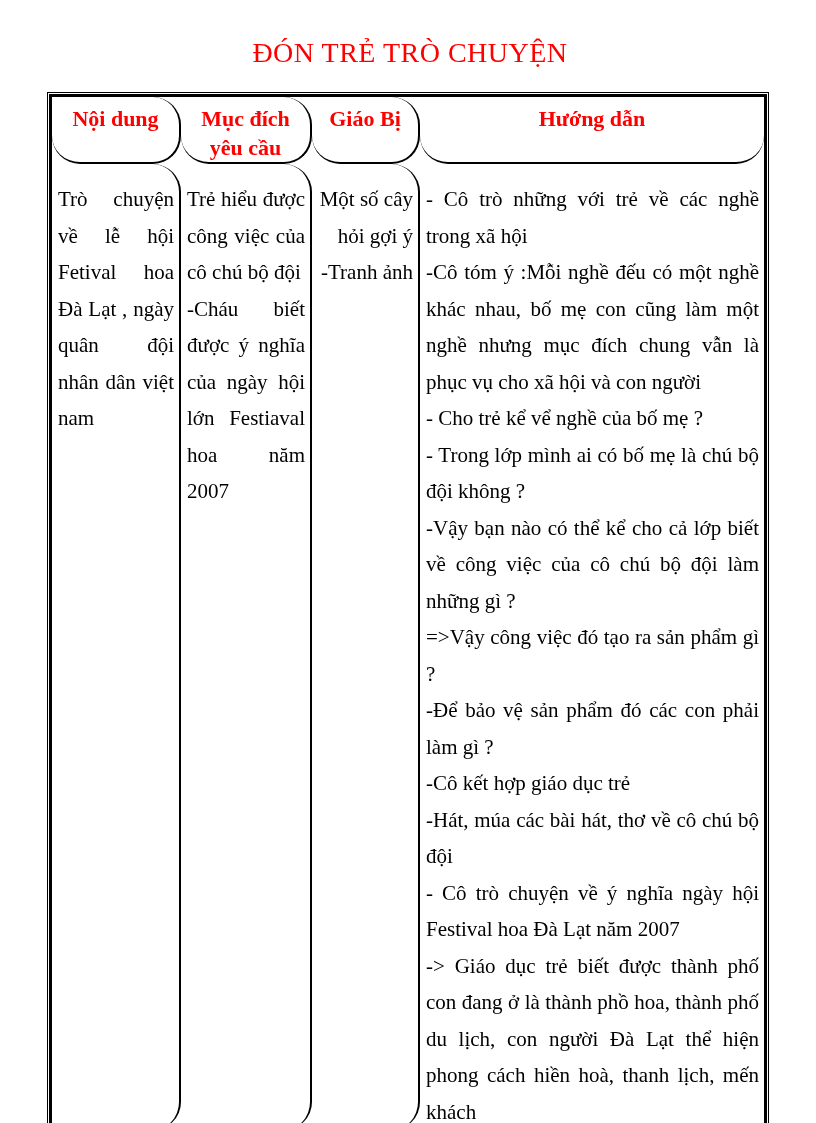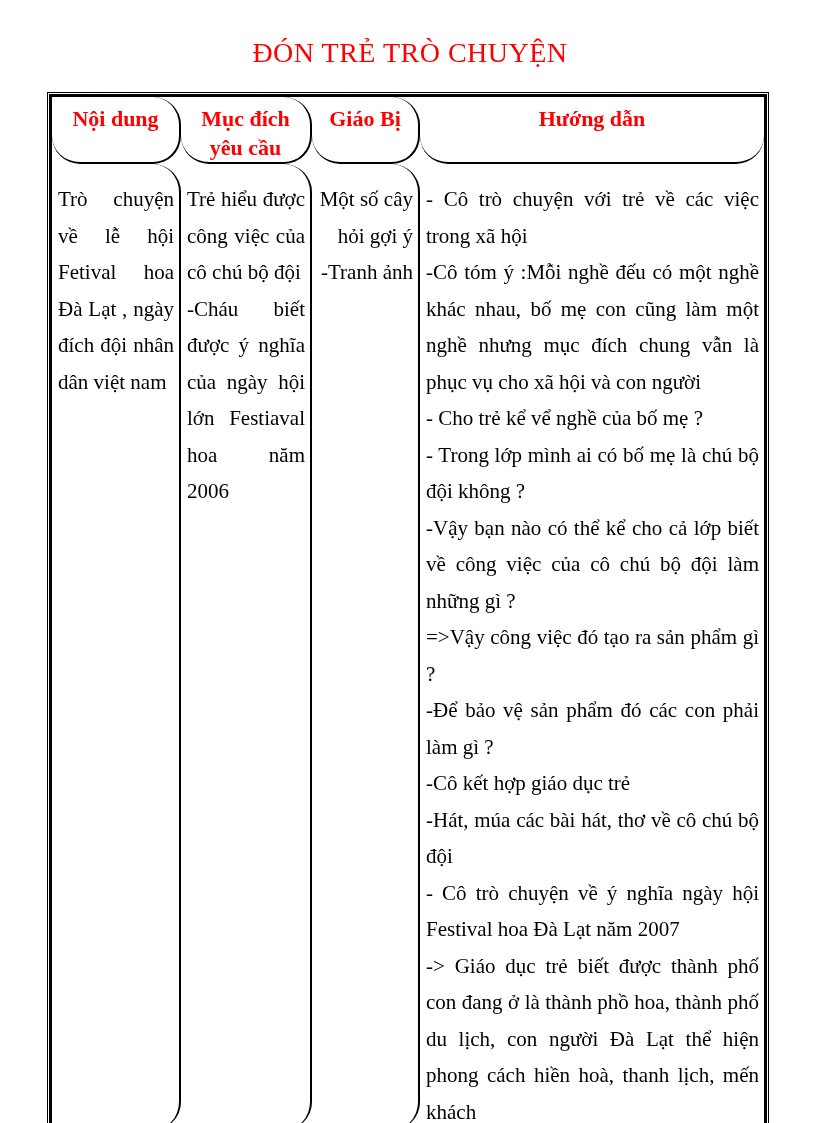--- a/index.html
+++ b/index.html
@@ -78,35 +78,35 @@
         <th>Nội dung</th>
         <th>Mục đích yêu cầu</th>
         <th>Giáo Bị</th>
         <th>Hướng dẫn</th>
       </tr>
     </thead>
     <tbody>
       <tr>
 
         <td class="cell-noi-dung">
-          <p>Trò chuyện về lễ hội Fetival hoa Đà Lạt , ngày đích đội nhân dân việt nam</p>
+          <p>Trò chuyện về lễ hội Fetival hoa Đà Lạt , ngày quân đội nhân dân việt nam</p>
         </td>
 
         <td class="cell-muc-dich">
           <p>Trẻ hiểu được công việc của cô chú bộ đội</p>
-          <p>-Cháu biết được ý nghĩa của ngày hội lớn Festiaval hoa năm 2006</p>
+          <p>-Cháu biết được ý nghĩa của ngày hội lớn Festiaval hoa năm 2007</p>
         </td>
 
         <td class="cell-chuan-bi">
           <p>Một số cây hỏi gợi ý</p>
           <p>-Tranh ảnh</p>
         </td>
 
         <td class="cell-huong-dan">
-          <p>- Cô trò chuyện với trẻ về các việc trong xã hội</p>
+          <p>- Cô trò những với trẻ về các nghề trong xã hội</p>
           <p>-Cô tóm ý :Mỗi nghề đếu có một nghề khác nhau, bố mẹ con cũng làm một nghề nhưng mục đích chung vẫn là phục vụ cho xã hội và con người</p>
           <p>- Cho trẻ kể vể nghề của bố mẹ ?</p>
           <p>- Trong lớp mình ai có bố mẹ là chú bộ đội không ?</p>
           <p>-Vậy bạn nào có thể kể cho cả lớp biết về công việc của cô chú bộ đội làm những gì ?</p>
           <p>=&gt;Vậy công việc đó tạo ra sản phẩm gì ?</p>
           <p>-Để bảo vệ sản phẩm đó các con phải làm gì ?</p>
           <p>-Cô kết hợp giáo dục trẻ</p>
           <p>-Hát, múa các bài hát, thơ về cô chú bộ đội</p>
           <p>- Cô trò chuyện về ý nghĩa ngày hội Festival hoa Đà Lạt năm 2007</p>
           <p>-&gt; Giáo dục trẻ biết được thành phố con đang ở là thành phồ hoa, thành phố du lịch, con người Đà Lạt thể hiện phong cách hiền hoà, thanh lịch, mến khách</p>

